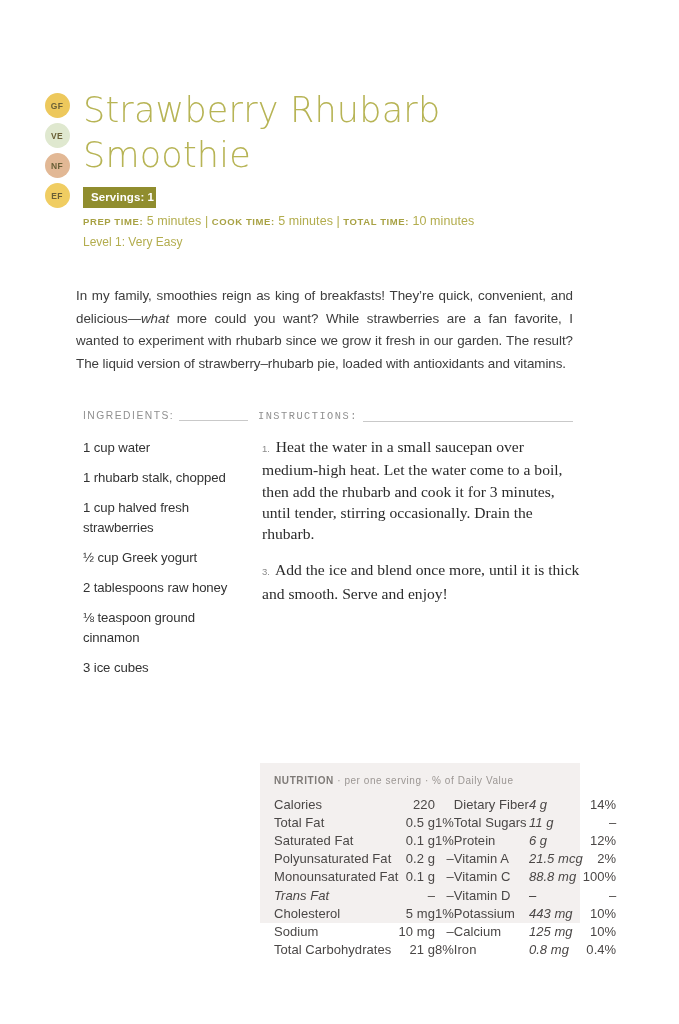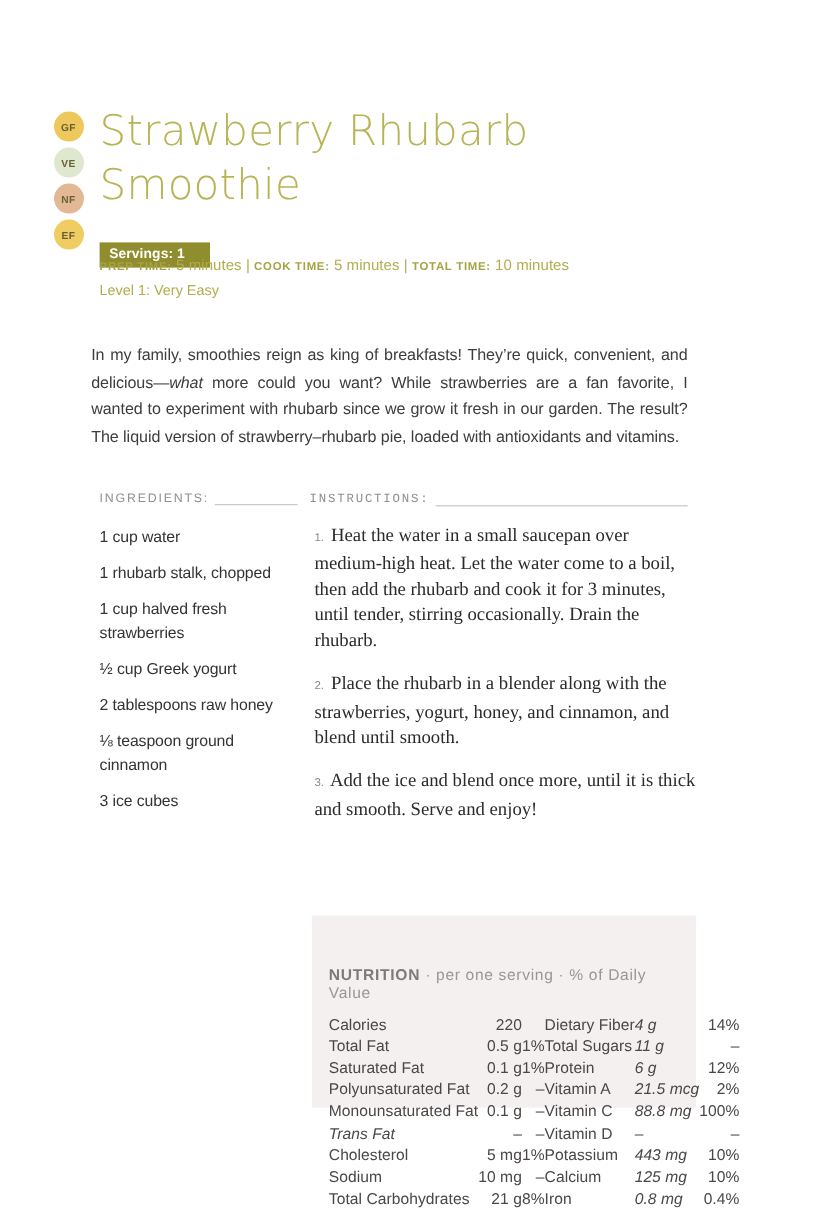--- a/index.html
+++ b/index.html
@@ -65,23 +65,22 @@
 
   
   .servings {
     position: absolute;
     left: 83px;
     top: 187px;
     background: #908d2e;
     color: #ffffff;
     font-size: 11.5px;
     font-weight: bold;
-    padding: 4px 21px 5px 8px;
+    padding: 4px 2px 5px 8px;
     letter-spacing: 0.1px;
-    margin-top: 15px;
   }
 
   
   .meta-times {
     position: absolute;
     left: 83px;
     top: 214px;
     font-size: 12.5px;
     color: #b3ad4e;
     letter-spacing: 0.05px;
@@ -179,25 +178,24 @@
     position: absolute;
     left: 260px;
     top: 763px;
     width: 320px;
     height: 160px;
     background: #f3f0ef;
     box-sizing: border-box;
     padding: 12px 14px 10px 14px;
   }
   .nutrition-head {
-    font-size: 13px;
+    font-size: 10px;
     color: #9b9693;
     letter-spacing: 0.55px;
     margin-bottom: 9px;
-    margin-top: 30px;
   }
   .nutrition-head .strong {
     font-weight: bold;
     color: #7e7a77;
     letter-spacing: 0.6px;
   }
   table.nut {
     border-collapse: collapse;
     width: 100%;
     font-size: 13px;
@@ -294,21 +292,20 @@
       <li>1 rhubarb stalk, chopped</li>
       <li>1 cup halved fresh strawberries</li>
       <li>½ cup Greek yogurt</li>
       <li>2 tablespoons raw honey</li>
       <li>⅛ teaspoon ground cinnamon</li>
       <li>3 ice cubes</li>
     </ul>
 
   <div class="instructions">
       <div class="step"><span class="num">1.</span><span> Heat the water in a small saucepan over medium-high heat. Let the water come to a boil, then add the rhubarb and cook it for 3 minutes, until tender, stirring occasionally. Drain the rhubarb.</span></div>
-      <div class="step"><span class="num">2.</span><span> Place the rhubarb in a blender along with the strawberries, yogurt, honey, and cinnamon, and blend until smooth.</span></div>
       <div class="step"><span class="num">3.</span><span> Add the ice and blend once more, until it is thick and smooth. Serve and enjoy!</span></div>
     </div>
 
   <div class="nutrition">
     <div class="nutrition-head">
       <span class="strong">NUTRITION</span><span> · per one serving · % of Daily Value</span>
     </div>
     <table class="nut">
       <tbody>
           <tr>

